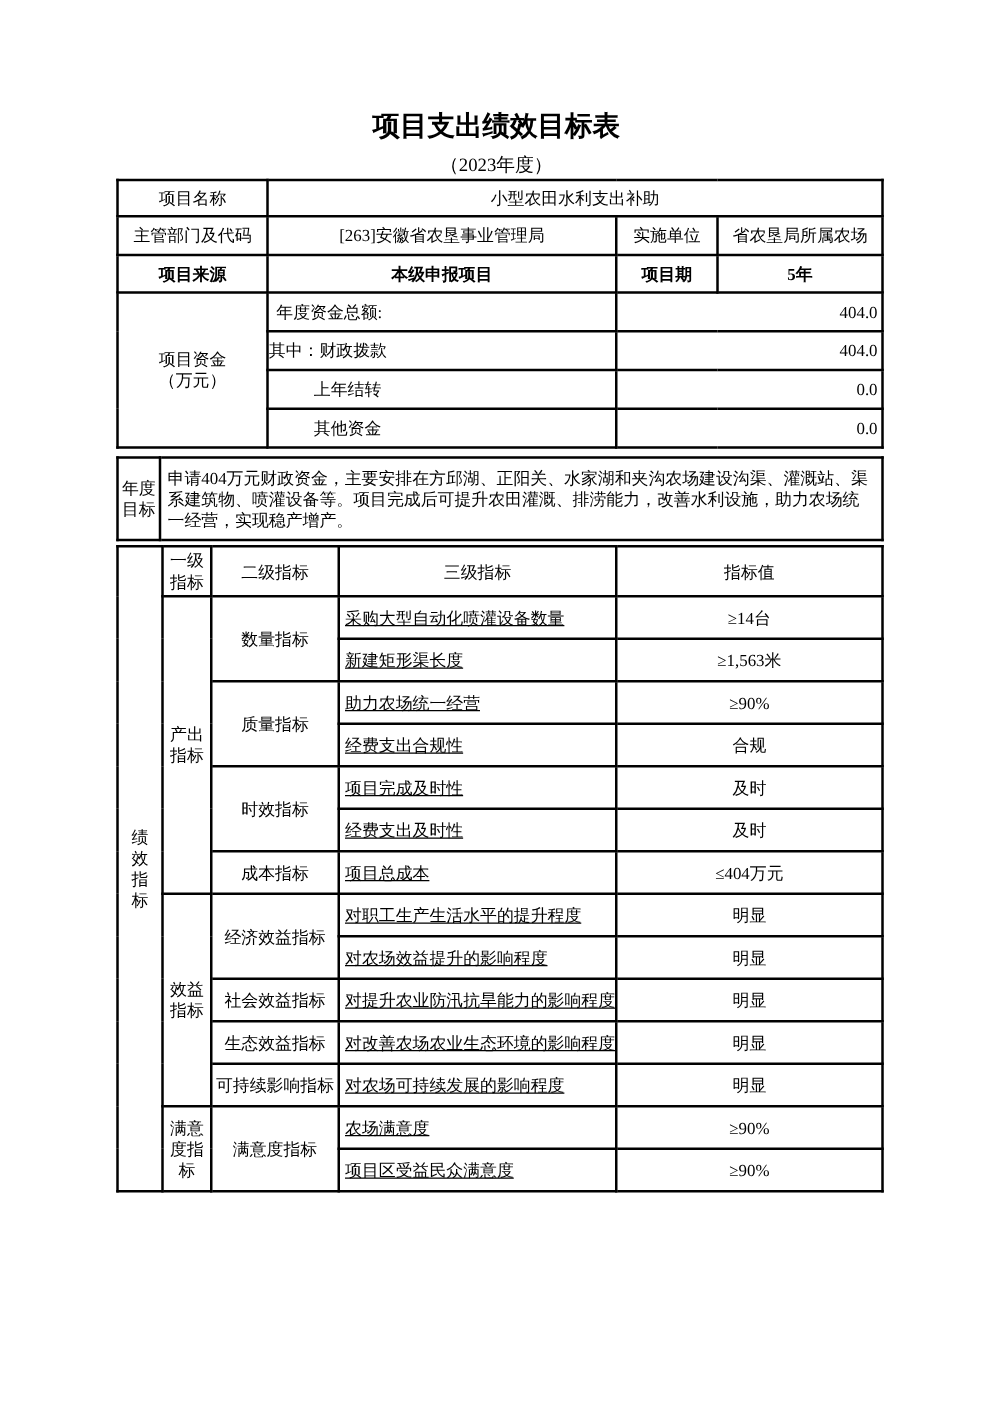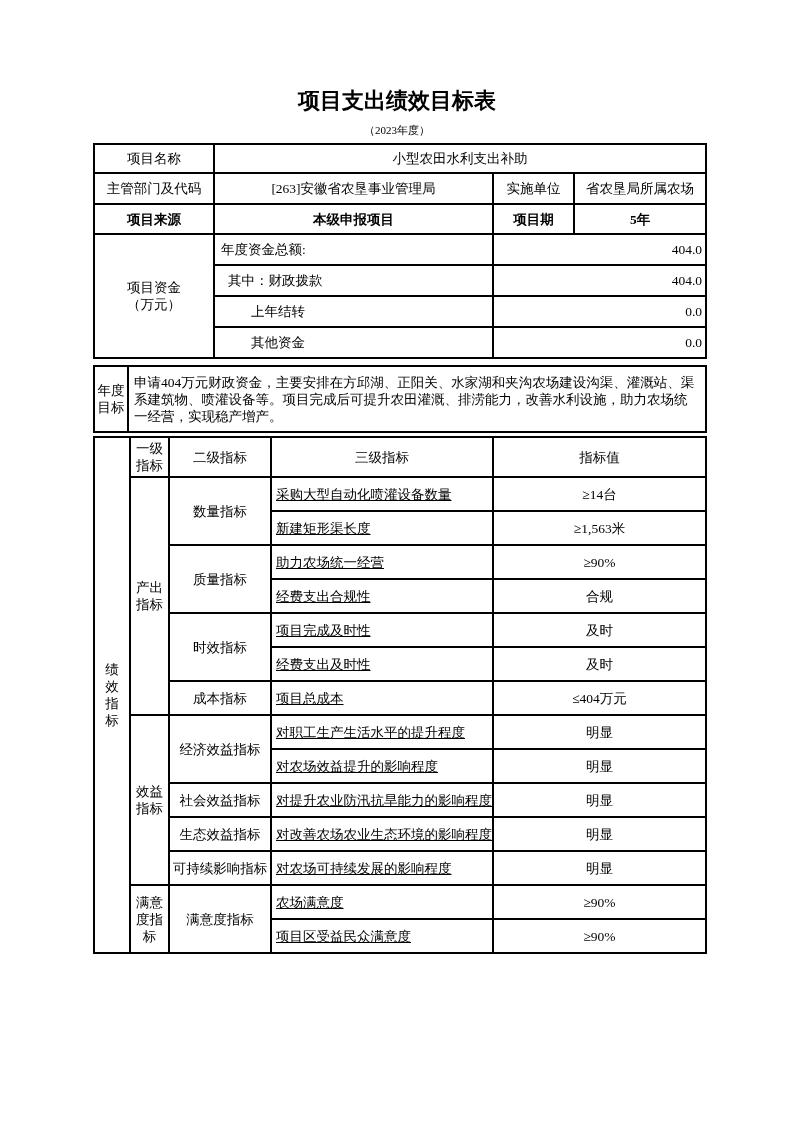--- a/index.html
+++ b/index.html
@@ -11,21 +11,21 @@
   }
   .page { position:absolute; inset:0; background:#ffffff; overflow:hidden; }
 
   .title {
     position:absolute; top:86px; left:0; width:794px;
     text-align:center; font-size:22px; font-weight:bold;
     font-family:Liberation Serif, serif;
   }
   .subtitle {
     position:absolute; top:123px; left:0; width:794px;
-    text-align:center; font-size:11px;
+    text-align:center; font-size:15px;
   }
 
   table.t {
     position:absolute; left:93px; width:612px;
     border-collapse:collapse; table-layout:fixed;
     border:2px solid #000;
   }
   table.t td {
     border:2px solid #000;
     font-size:13.5px; line-height:17px;
@@ -46,21 +46,21 @@
   .t3 tr.row { height:34px; }
 
   .goal-text {
     font-size:13px; line-height:19px;
     padding:4px 5px; text-align:left;
   }
   .goal-label { font-size:13px; line-height:17px; }
 
   .sub-label { font-size:13.5px; }
   .ind1 { padding-left:6px; }
-  .ind2 { padding-left:13px; }
+  .ind2 { }
   .ind3 { padding-left:36px; }
   .num  { text-align:right; padding-right:3px; font-size:13px;
           font-family:"Liberation Serif","DejaVu Serif",serif; }
 
   .side { font-size:14px; line-height:18px; }
   .l1cell { font-size:13.5px; line-height:17px; }
   .l3cell { padding-left:4px; font-size:13px; white-space:nowrap;text-decoration:underline; }
   .valcell { font-size:13px; }
 </style>
 </head>

